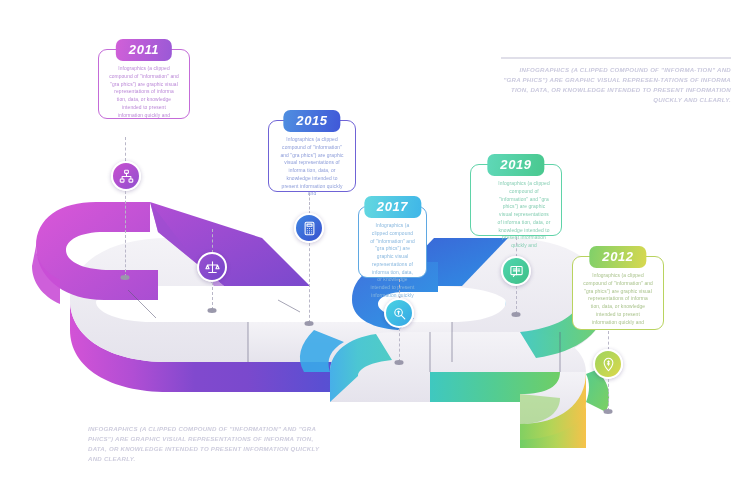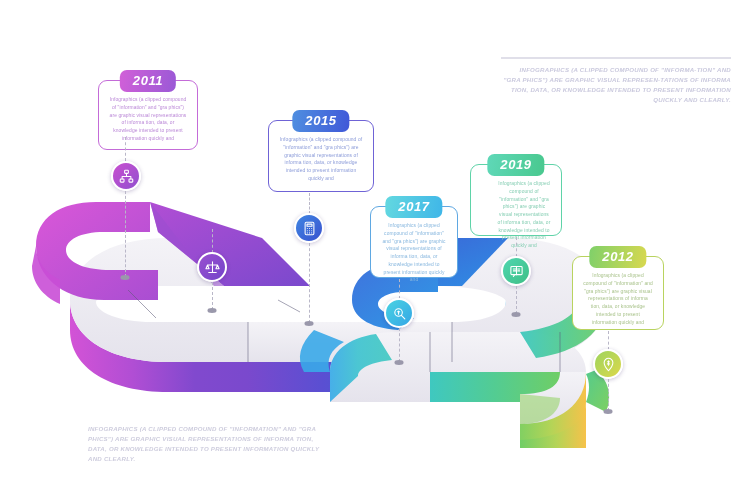--- a/index.html
+++ b/index.html
@@ -191,21 +191,21 @@
     </g>
   </svg>
 
   <div class="header">
     <div class="header-rule"></div>
     <div class="header-sub">INFOGRAPHICS (A CLIPPED COMPOUND OF "INFORMA-TION" AND "GRA PHICS") ARE GRAPHIC VISUAL REPRESEN-TATIONS OF INFORMA TION, DATA, OR KNOWLEDGE INTENDED TO PRESENT INFORMATION QUICKLY AND CLEARLY.</div>
   </div>
 
   <div class="footnote">INFOGRAPHICS (A CLIPPED COMPOUND OF "INFORMATION" AND "GRA PHICS") ARE GRAPHIC VISUAL REPRESENTATIONS OF INFORMA TION, DATA, OR KNOWLEDGE INTENDED TO PRESENT INFORMATION QUICKLY AND CLEARLY.</div>
 
-  <div class="card" style="left:98px;top:80px;width:100px;height:70px;border:1.6px solid #c46bd8;">
+  <div class="card" style="left:98px;top:49px;width:92px;height:70px;border:1.6px solid #c46bd8;">
     <div class="badge" style="background:linear-gradient(100deg,#d160d8,#9a59d6);">2011</div>
     <div class="card-body" style="color:#b985d6;">Infographics (a clipped compound of "information" and "gra phics") are graphic visual representations of informa tion, data, or knowledge intended to present information quickly and</div>
   </div>
   <div class="stem" style="left:125px;top:137px;height:24px;"></div>
   <div class="marker" style="left:111px;top:161px;background:linear-gradient(135deg,#c94fd0,#9150cf);">
     <svg viewBox="0 0 24 24" fill="none" stroke="#fff" stroke-width="1.7" stroke-linecap="round" stroke-linejoin="round">
       <rect x="9" y="2" width="6" height="5" rx="1"></rect>
       <rect x="2" y="16" width="6" height="5" rx="1"></rect>
       <rect x="16" y="16" width="6" height="5" rx="1"></rect>
       <path d="M12 7v5M5 16v-4h14v4"></path>
@@ -216,36 +216,36 @@
 
   <div class="stem" style="left:212px;top:229px;height:24px;"></div>
   <div class="marker" style="left:197px;top:252px;background:linear-gradient(135deg,#9a4fd0,#7344c9);">
     <svg viewBox="0 0 24 24" fill="none" stroke="#fff" stroke-width="1.7" stroke-linecap="round" stroke-linejoin="round">
       <path d="M12 3v17M6 20h12M4 8h16M4 8l-2.5 6h5zM20 8l2.5 6h-5z"></path>
     </svg>
   </div>
   <div class="stem" style="left:212px;top:282px;height:28px;"></div>
   <div class="stem-dot" style="left:212px;top:308px;"></div>
 
-  <div class="card" style="left:268px;top:120px;width:106px;height:72px;border:1.6px solid #6f63d6;">
+  <div class="card" style="left:268px;top:120px;width:88px;height:72px;border:1.6px solid #6f63d6;">
     <div class="badge" style="background:linear-gradient(100deg,#4f8fe0,#4058d8);">2015</div>
     <div class="card-body" style="color:#8a9ad8;">Infographics (a clipped compound of "information" and "gra phics") are graphic visual representations of informa tion, data, or knowledge intended to present information quickly and</div>
   </div>
   <div class="stem" style="left:309px;top:193px;height:21px;"></div>
   <div class="marker" style="left:294px;top:213px;background:linear-gradient(135deg,#3f86e2,#3a52cf);">
     <svg viewBox="0 0 24 24" fill="none" stroke="#fff" stroke-width="1.7" stroke-linecap="round" stroke-linejoin="round">
       <rect x="5" y="2" width="14" height="20" rx="2"></rect>
       <rect x="8" y="5" width="8" height="3.5"></rect>
       <path d="M8.5 12h.01M12 12h.01M15.5 12h.01M8.5 15.5h.01M12 15.5h.01M15.5 15.5h.01M8.5 19h.01M12 19h.01M15.5 19h.01"></path>
     </svg>
   </div>
   <div class="stem" style="left:309px;top:243px;height:80px;"></div>
   <div class="stem-dot" style="left:309px;top:321px;"></div>
 
-  <div class="card" style="left:358px;top:206px;width:88px;height:72px;border:1.6px solid #5fa8e2;margin-left:12px;">
+  <div class="card" style="left:358px;top:206px;width:69px;height:72px;border:1.6px solid #5fa8e2;">
     <div class="badge" style="background:linear-gradient(100deg,#63d8e0,#3fb6e8);">2017</div>
     <div class="card-body" style="color:#86b6de;">Infographics (a clipped compound of "information" and "gra phics") are graphic visual representations of informa tion, data, or knowledge intended to present information quickly and</div>
   </div>
   <div class="stem" style="left:399px;top:279px;height:20px;"></div>
   <div class="marker" style="left:384px;top:298px;background:linear-gradient(135deg,#49d3e2,#35a6e6);">
     <svg viewBox="0 0 24 24" fill="none" stroke="#fff" stroke-width="1.7" stroke-linecap="round" stroke-linejoin="round">
       <circle cx="10.5" cy="10.5" r="6"></circle>
       <path d="M15 15l5.5 5.5"></path>
       <path d="M10.5 8v5M8.8 9.2h3.4"></path>
     </svg>

